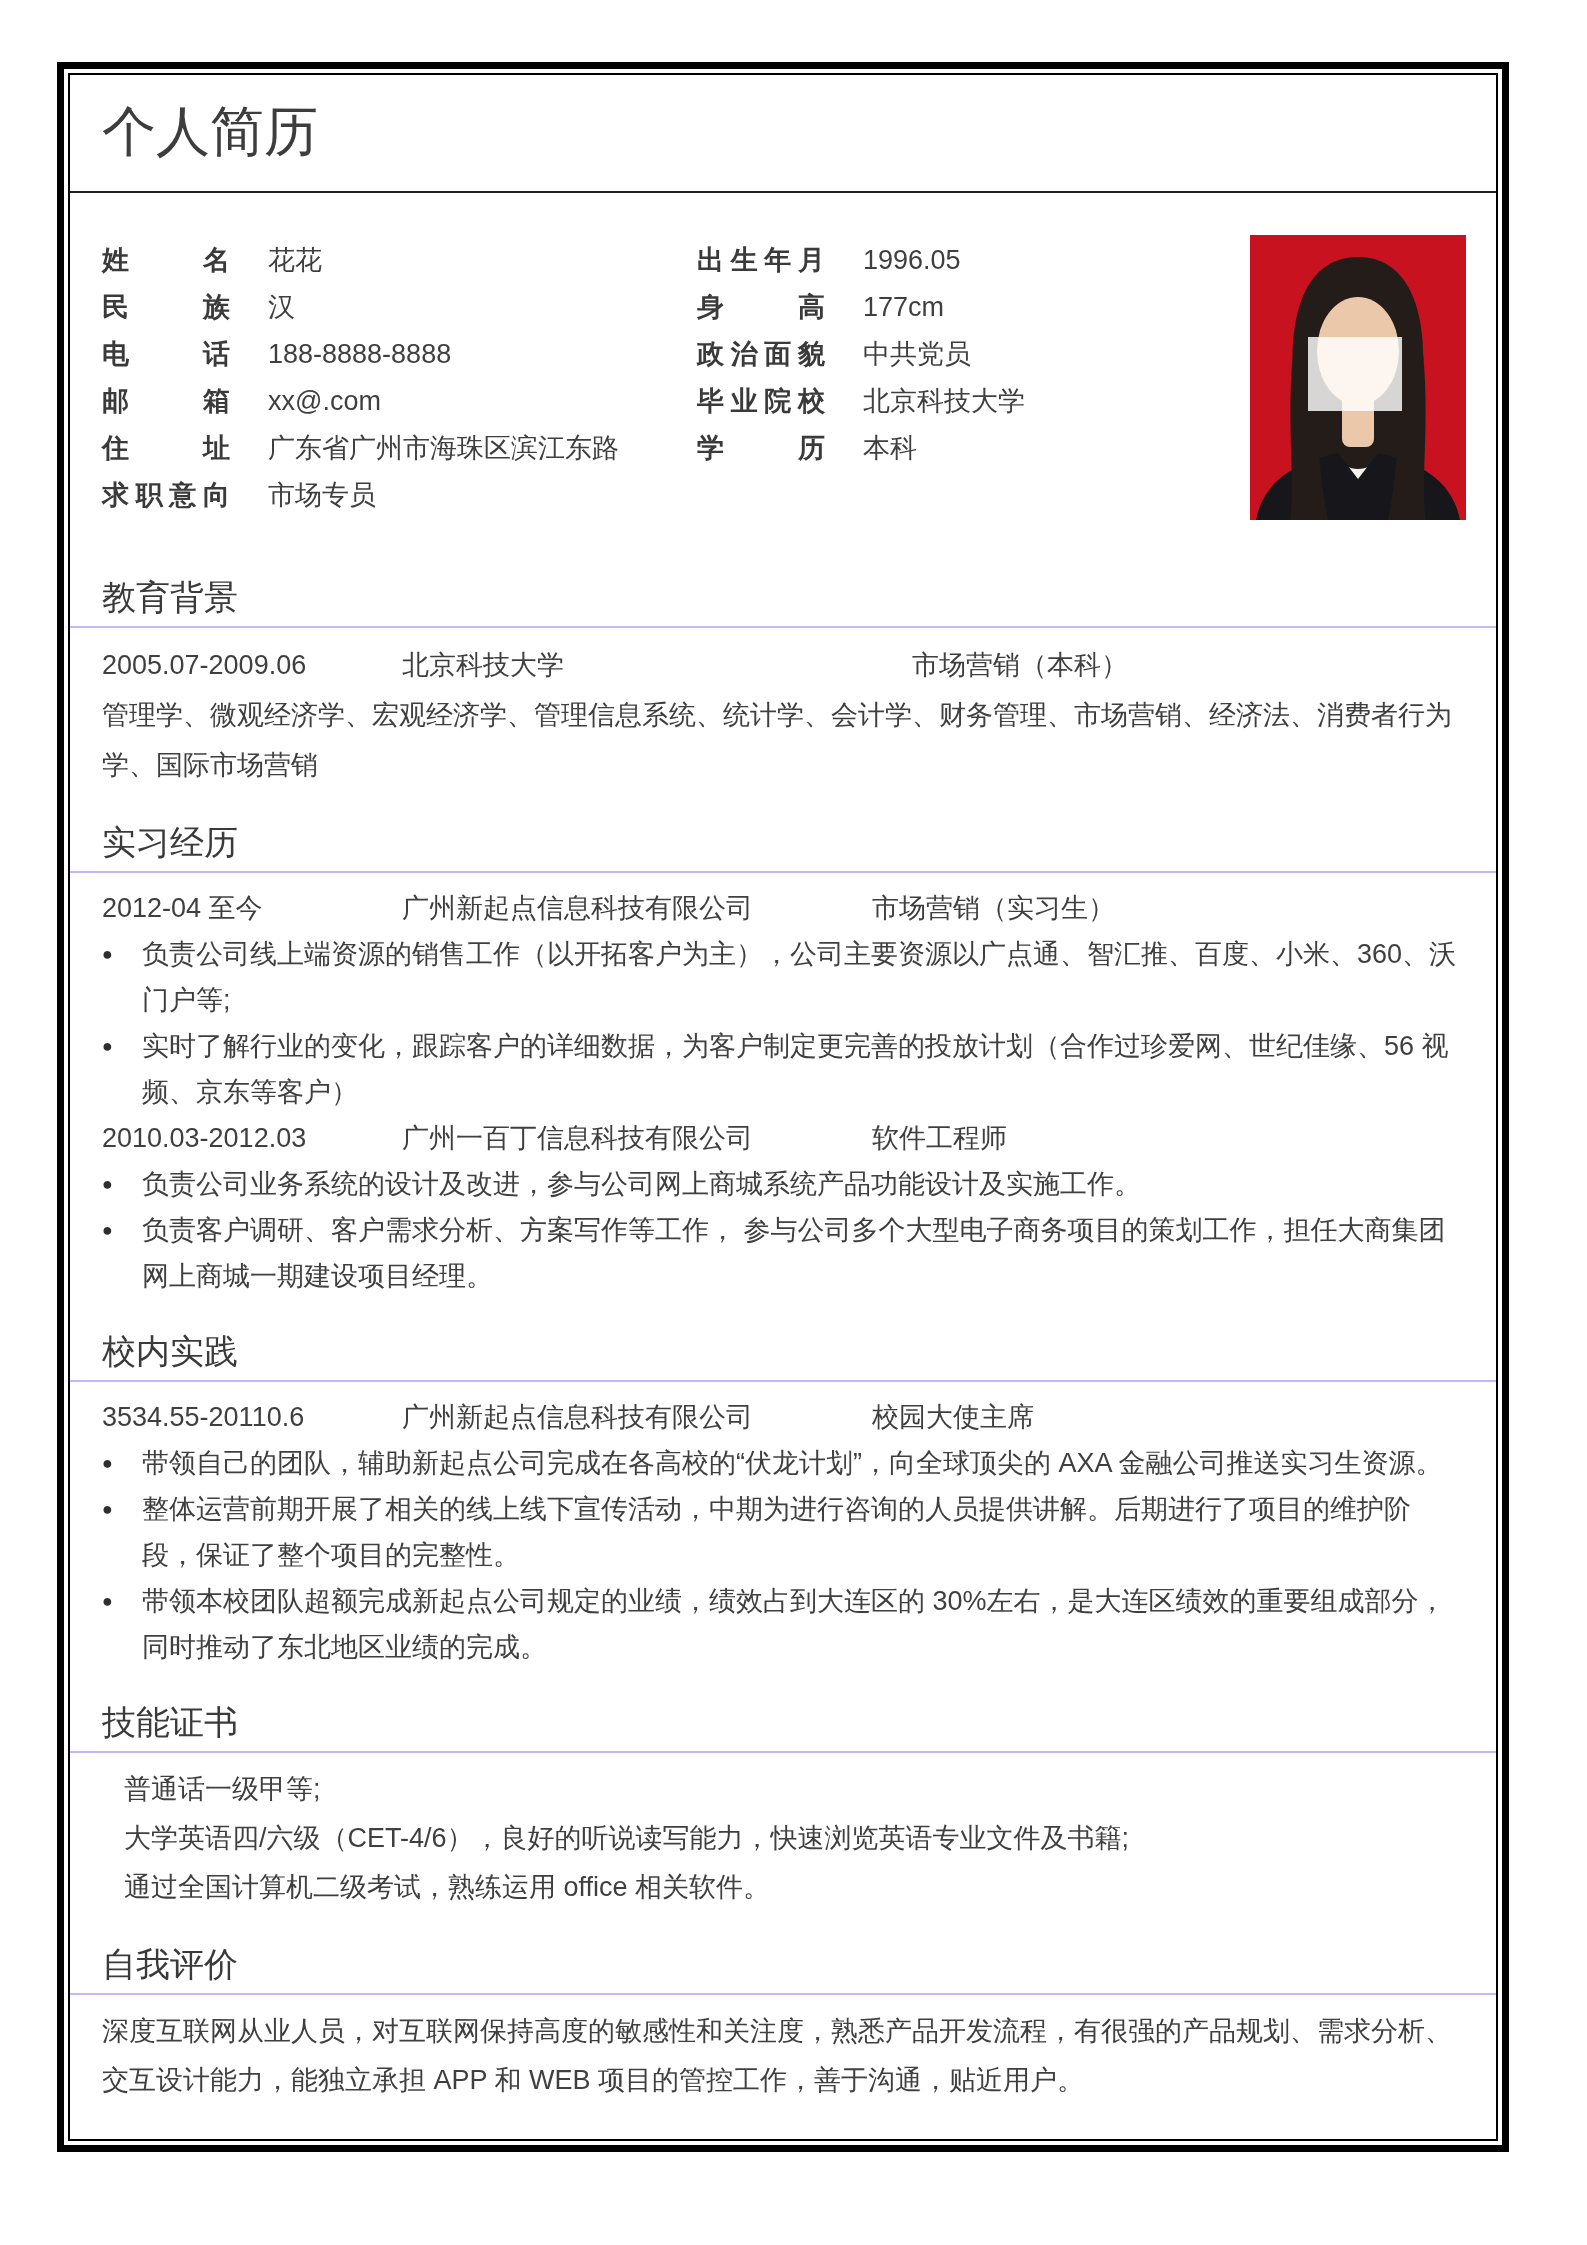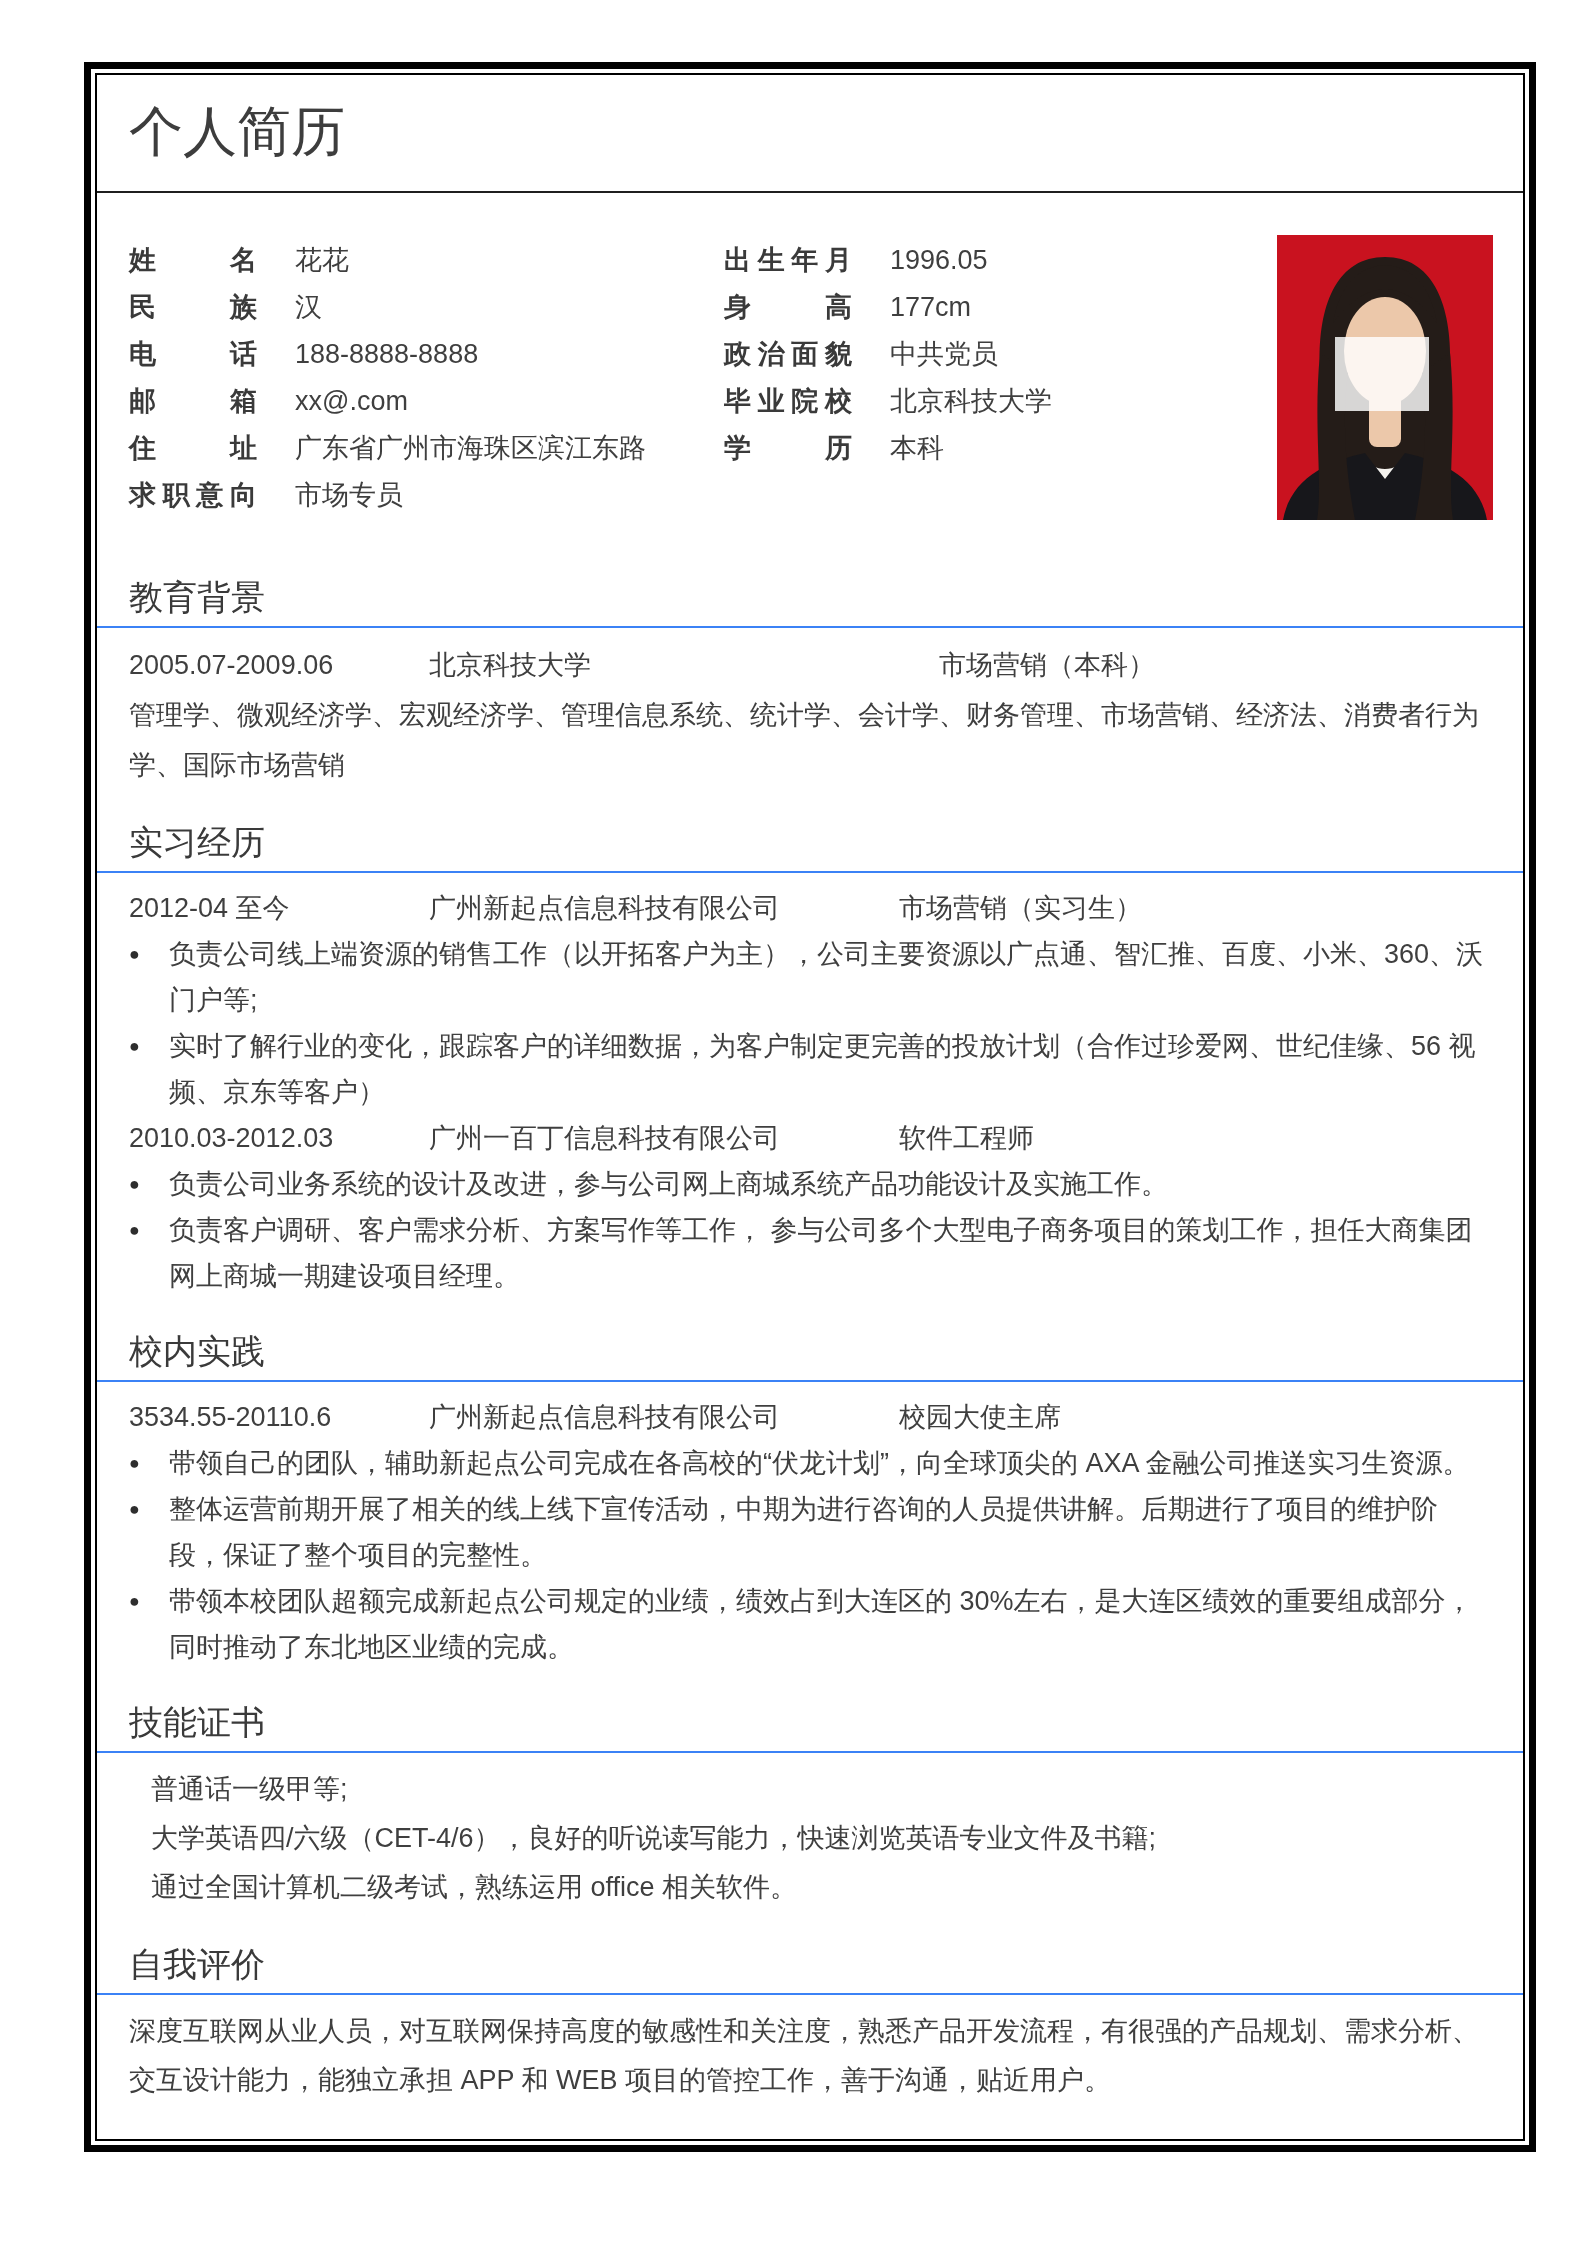--- a/index.html
+++ b/index.html
@@ -2,21 +2,21 @@
 <html><head>
 <meta charset="utf-8">
 <style>
   html,body{margin:0;padding:0;}
   body{
     width:1587px;height:2245px;background:#ffffff;position:relative;
     font-family:"Liberation Sans","DejaVu Sans",sans-serif;
     color:#3f3f3f;-webkit-font-smoothing:antialiased;
   }
   .page-frame{
-    position:absolute;left:84px;top:62px;width:1452px;height:2090px;
+    position:absolute;left:57px;top:62px;width:1452px;height:2090px;
     border:7px solid #000;box-sizing:border-box;padding:4px;background:#fff;
   }
   .page-inner{
     border:2px solid #000;box-sizing:border-box;height:100%;overflow:hidden;background:#fff;
   }
   .doc-title{
     font-size:54px;line-height:64px;color:#3d3d3d;
     padding:24px 32px 28px;border-bottom:2px solid #1f1f1f;
   }
   
@@ -27,21 +27,21 @@
   .info-row{display:flex;height:47px;line-height:47px;font-size:27px;gap:12px;}
   .info-label{
     width:128px;flex:none;font-weight:bold;color:#3a3a3a;
     text-align:justify;text-align-last:justify;
   }
   .info-value{margin-left:26px;white-space:nowrap;color:#3f3f3f;}
   .id-photo{position:absolute;right:30px;top:42px;width:216px;height:285px;display:block;}
   
   .section-header{
     font-size:34px;line-height:40px;color:#3a3a3a;
-    padding:32px 32px 9px;border-bottom:2px solid #3b82f6;
+    padding:32px 32px 9px;border-bottom:2px solid #c4b5fd;
   }
   .section-body{padding:12px 32px 0;font-size:27px;color:#3f3f3f;}
   .entry-row{display:flex;line-height:46px;}
   .entry-row.edu{line-height:50px;}
   .col-date{width:300px;flex:none;}
   .col-org{width:470px;flex:none;}
   .col-org.wide{width:510px;}
   .col-role{flex:1;}
   .plain-line{line-height:50px;}
   .para{line-height:50px;}

